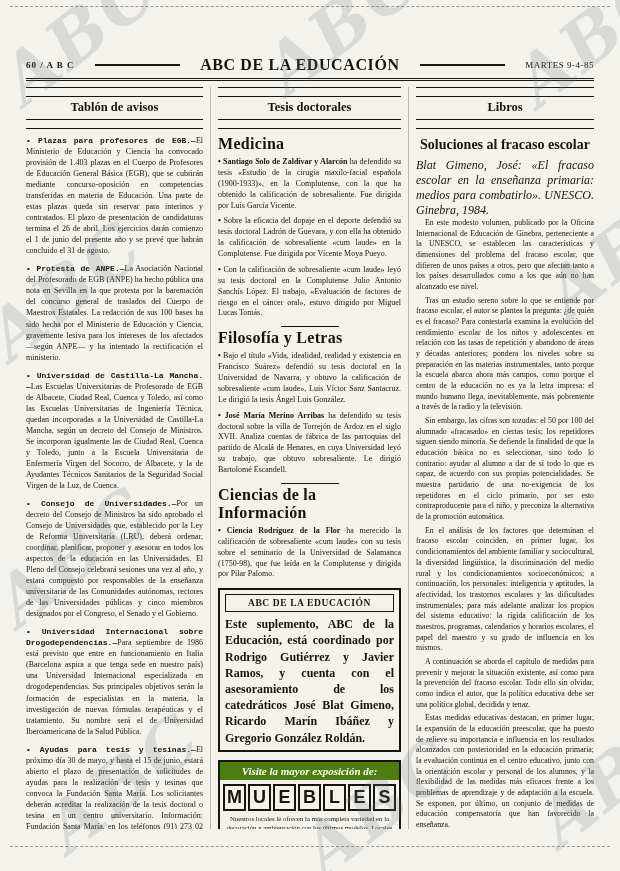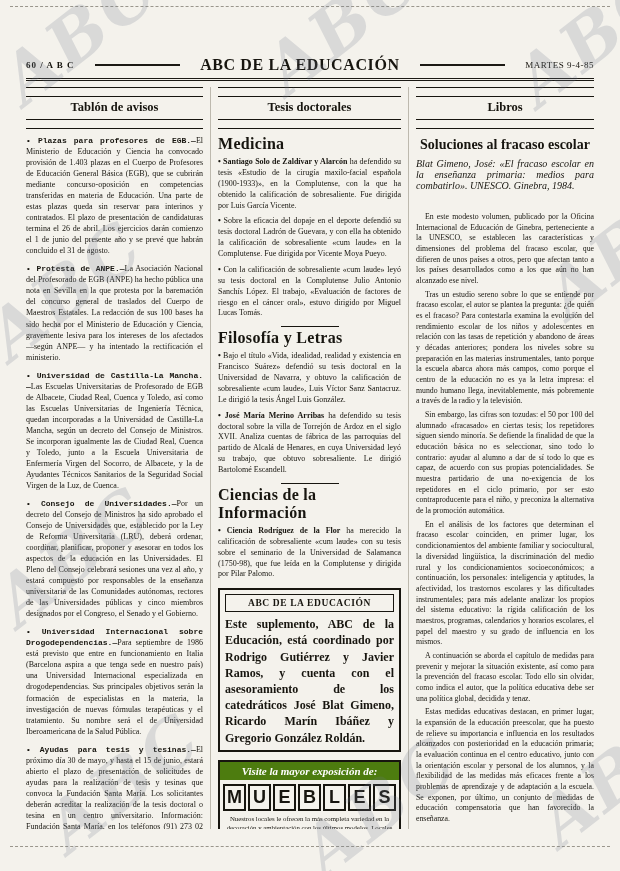--- a/index.html
+++ b/index.html
@@ -76,21 +76,21 @@
     border:2px solid #17150f;font-weight:800;font-size:18px;width:19px;line-height:23px;
     font-family:"Liberation Sans", sans-serif;
   }
   .ad-body{font-size:6.8px;line-height:1.3;padding:1px 6px;margin:0;}
   .ad-company{font-family:"Liberation Sans", sans-serif;font-weight:700;font-size:9.5px;margin-top:3px;}
   .ad-address{font-size:13px;margin:2px 0 3px;}
   .ad-footer{background:#141310;color:#fff;font-size:6.4px;line-height:1.35;padding:2px 5px;}
 
   
   .book-title{font-size:14px;font-weight:800;text-align:center;margin:8px 0 5px;}
-  .book-ref{font-size:10px;font-style:italic;text-align:justify;margin:0 0 21px;}
+  .book-ref{font-size:12px;font-style:italic;text-align:justify;margin:0 0 0;}
   .para{font-size:7.8px;line-height:1.37;text-align:justify;text-indent:9px;margin:0 0 3px;}
   .signature{text-align:left;font-weight:800;font-size:8.5px;margin-top:16px;}
 </style>
 </head>
 <body>
 
 <div class="page">
 
   <span class="wm" style="left:-8px;top:-6px">ABC</span>
   <span class="wm" style="left:255px;top:-16px">ABC</span>

